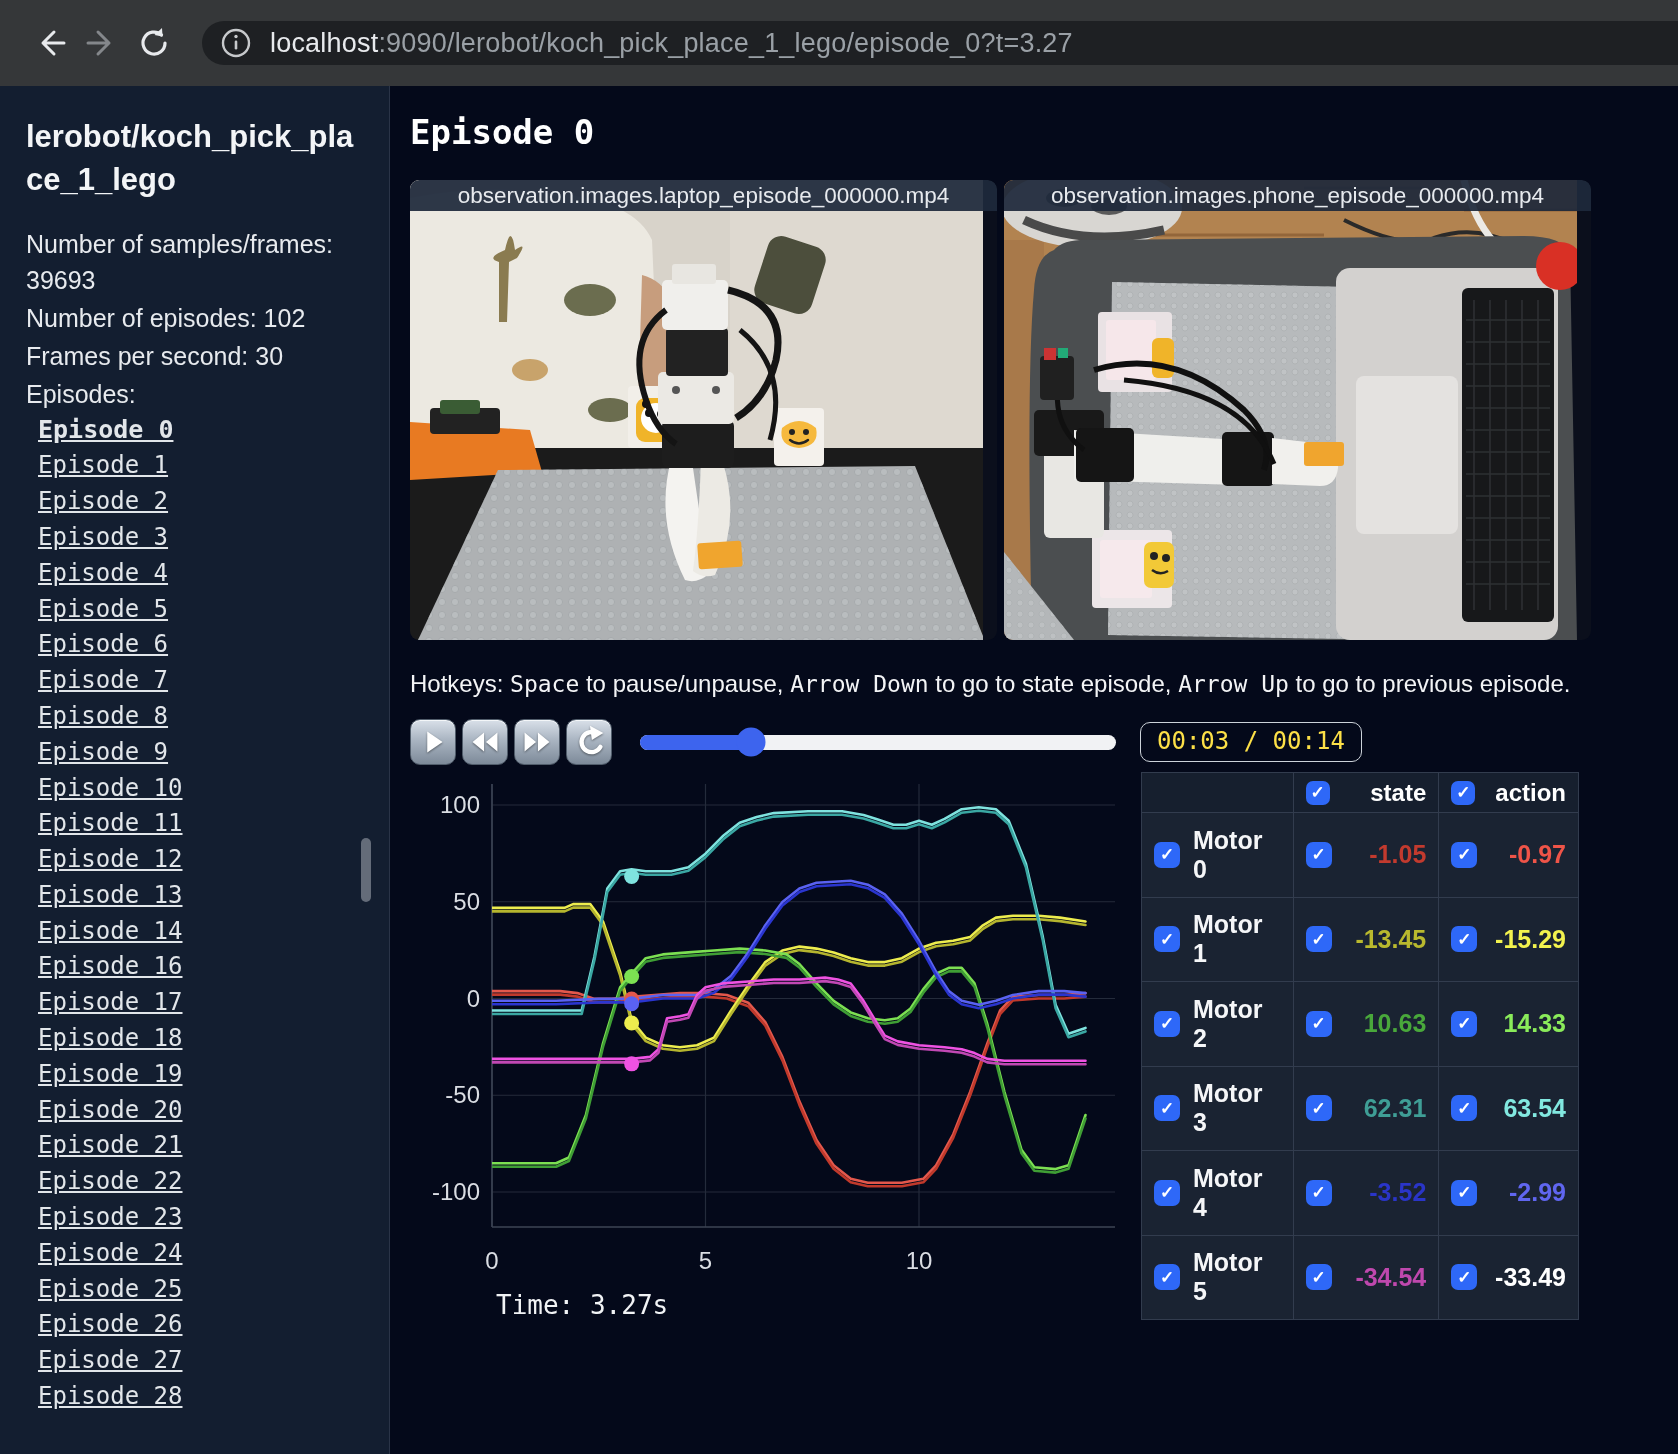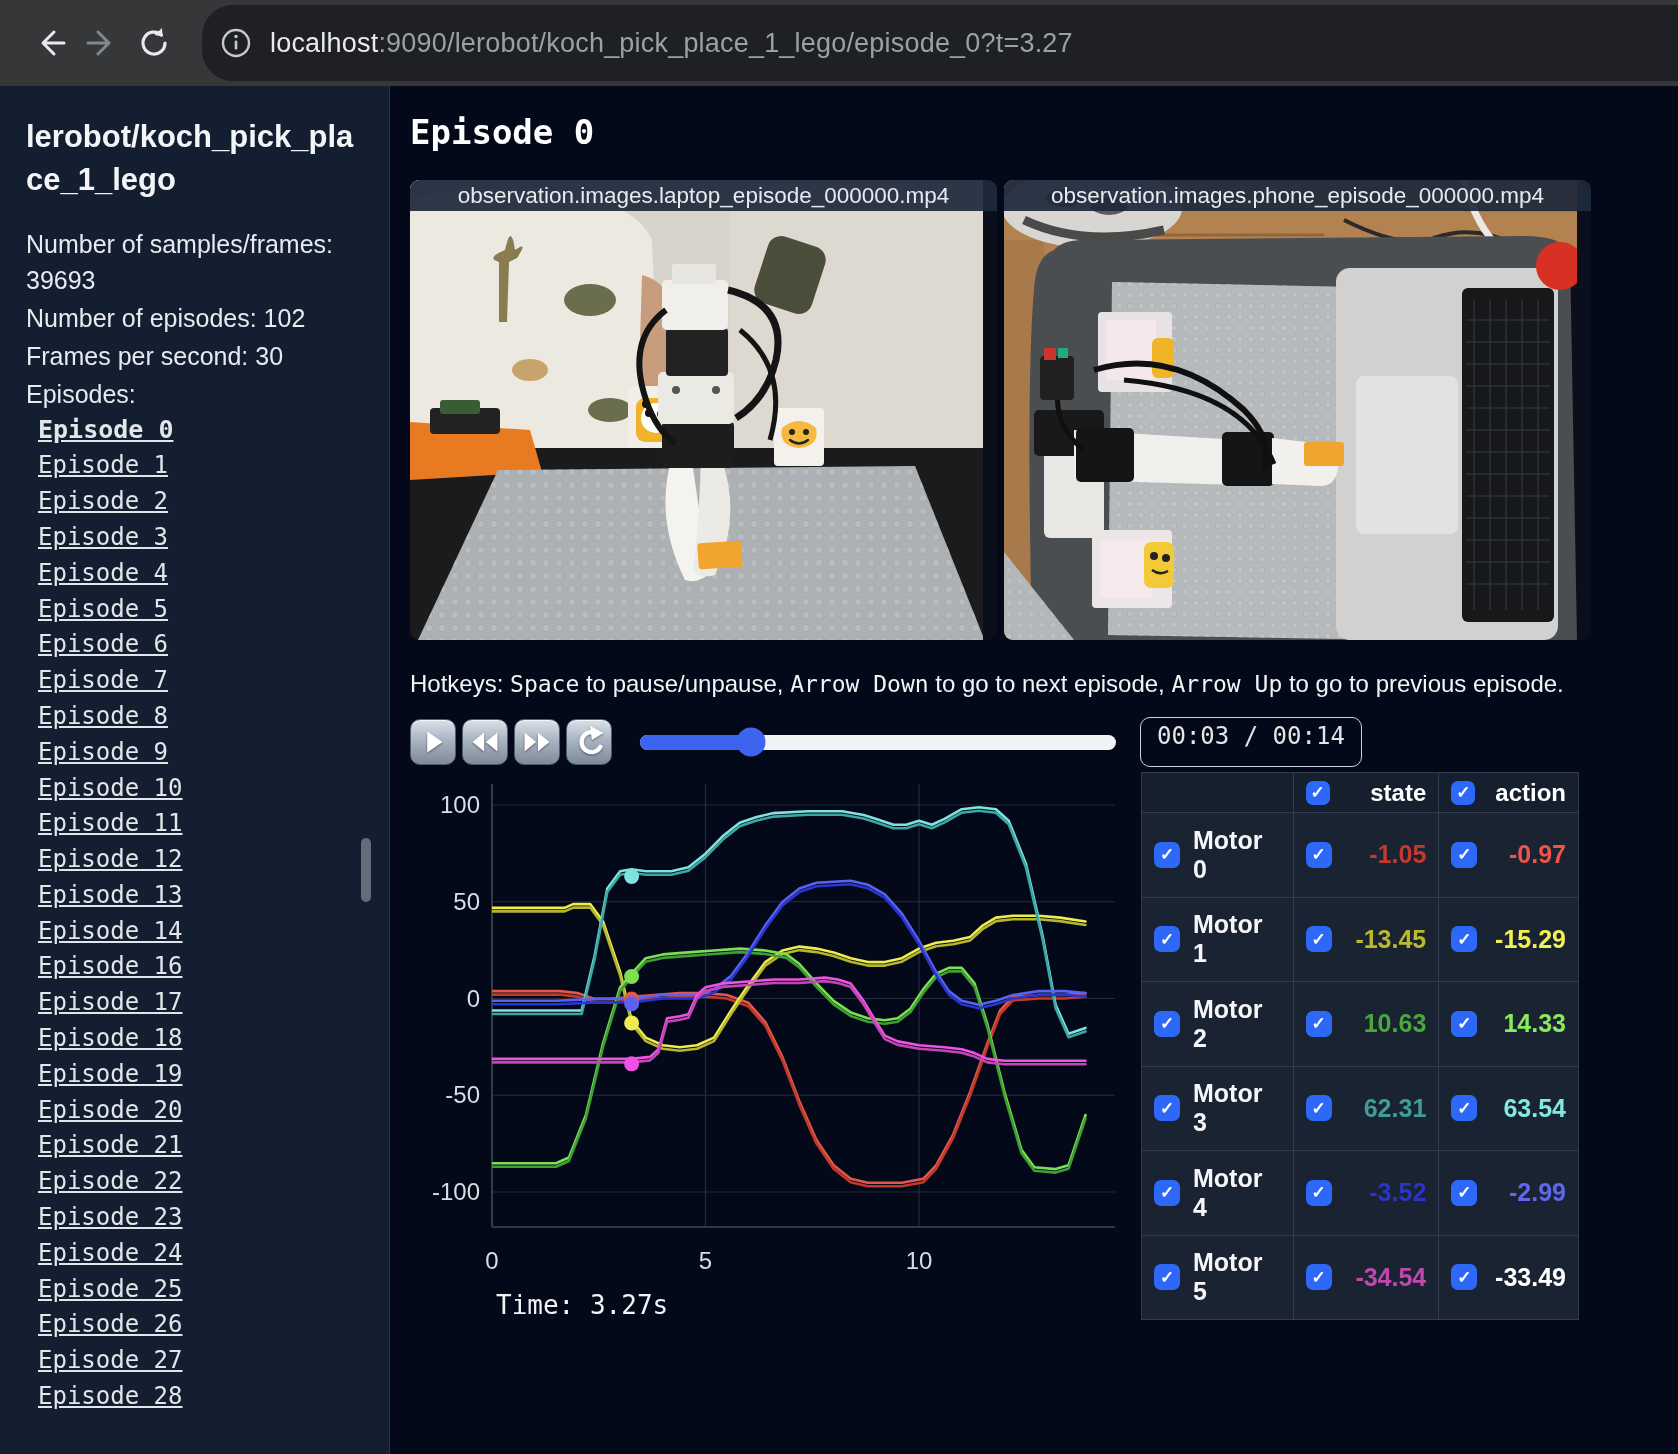--- a/index.html
+++ b/index.html
@@ -6,21 +6,21 @@
   html,body { width:1678px; height:1454px; overflow:hidden; background:#04091a;
     font-family:"Liberation Sans", sans-serif; }
   .mono { font-family:"DejaVu Sans Mono", monospace; }
 
   
   .chrome { height:86px; background:#353739; display:flex; align-items:center; padding:0 0 0 24px; }
   .nav-ico { width:52px; height:52px; display:flex; align-items:center; justify-content:center;
     border-radius:50%; color:#e8eaed; font-size:34px; cursor:pointer; flex:0 0 auto; }
   .nav-ico.dim { color:#84878b; }
   .nav-ico svg { display:block; }
-  .url-pill { flex:1; height:76px; margin-left:22px; background:#1e2023; border-radius:31px 0 0 31px;
+  .url-pill { flex:1; height:44px; margin-left:22px; background:#1e2023; border-radius:31px 0 0 31px;
     display:flex; align-items:center; padding-left:12px; overflow:hidden; }
   .info-badge { width:44px; height:44px; border-radius:50%; display:flex; align-items:center; justify-content:center; }
   .url-text { font-size:27px; color:#9aa0a6; margin-left:12px; white-space:nowrap; letter-spacing:.2px; }
   .url-text .host { color:#e8eaed; }
 
   
   .app { display:flex; height:1368px; position:relative; }
   .sidebar { width:390px; background:#131e30; border-right:1px solid #2a3447; padding:30px 22px 0 26px;
     overflow:hidden; flex:0 0 auto; }
   .ds-title { color:#f3f5f7; font-size:31px; font-weight:bold; line-height:1.38; word-break:break-all; }
@@ -55,22 +55,22 @@
   .pbtn { width:46px; height:46px; margin-right:6px; border-radius:10px; border:1px solid #515d6b;
     background:linear-gradient(180deg,#d9e0e9 0%,#aab5c2 45%,#7d8a99 100%);
     display:flex; align-items:center; justify-content:center; cursor:pointer; flex:0 0 auto;
     box-shadow:inset 0 1px 0 rgba(255,255,255,.7); }
   .pbtn svg { filter:drop-shadow(0 1px 1px rgba(0,0,0,.45)); }
   .slider { position:relative; width:476px; height:15px; border-radius:8px; background:#f1f2f4;
     margin-left:22px; cursor:pointer; flex:0 0 auto; }
   .slider .fill { position:absolute; left:0; top:0; bottom:0; border-radius:8px; background:#3d64ee; }
   .slider .thumb { position:absolute; top:50%; width:29px; height:29px; border-radius:50%;
     background:#3d64ee; transform:translate(-50%,-50%); }
-  .time-box { margin-left:24px; border:1.5px solid #ccd2d9; border-radius:10px; padding:4px 16px 16px;
-    color:#e5e5e5; font-size:24px; flex:0 0 auto; }
+  .time-box { margin-left:24px; border:1.5px solid #ccd2d9; border-radius:10px; padding:4px 16px 6px;
+    color:#fde047; font-size:24px; flex:0 0 auto; }
 
   
   .bottom { display:flex; margin-top:6px; }
   .chart-wrap { width:715px; flex:0 0 auto; }
   .time-label { margin:4px 0 0 86px; color:#f1f3f5; font-size:26px; }
 
   
   .mtable { margin-left:16px; width:438px; flex:0 0 auto; border:1px solid #323c4e; border-collapse:collapse; }
   .mtable th, .mtable td { border:1px solid #323c4e; background:#19233244; }
   .mtable th { height:40px; background:#161f2e; }
@@ -298,21 +298,21 @@
             <path d="M120,200 q120,10 150,84" stroke="#101010" stroke-width="5" fill="none"></path>
             <path d="M60,180 q-20,60 20,90" stroke="#101010" stroke-width="5" fill="none"></path>
             <rect x="36" y="176" width="34" height="44" rx="4" fill="#202020"></rect>
             <rect x="40" y="168" width="12" height="12" fill="#c33"></rect>
               <rect x="54" y="168" width="10" height="10" fill="#2a7"></rect>
           </g>
         </svg>
       </div>
     </div>
 
-    <div class="hotkeys"><span>Hotkeys: </span><span class="mono">Space</span><span> to pause/unpause, </span><span class="mono">Arrow Down</span><span> to go to next episode, </span><span class="mono">Arrow Up</span><span> to go to previous episode.</span></div>
+    <div class="hotkeys"><span>Hotkeys: </span><span class="mono">Space</span><span> to pause/unpause, </span><span class="mono">Arrow Down</span><span> to go to state episode, </span><span class="mono">Arrow Up</span><span> to go to previous episode.</span></div>
 
     <div class="controls">
       <div class="pbtn">
         <svg width="46" height="46" viewBox="0 0 46 46">
             <path d="M17,12 L33,23 L17,34 Z" fill="#fff"></path>
           </svg>
       </div>
       <div class="pbtn">
         <svg width="46" height="46" viewBox="0 0 46 46">
             <path d="M22,13 L10,23 L22,33 Z M36,13 L24,23 L36,33 Z" fill="#fff"></path>

